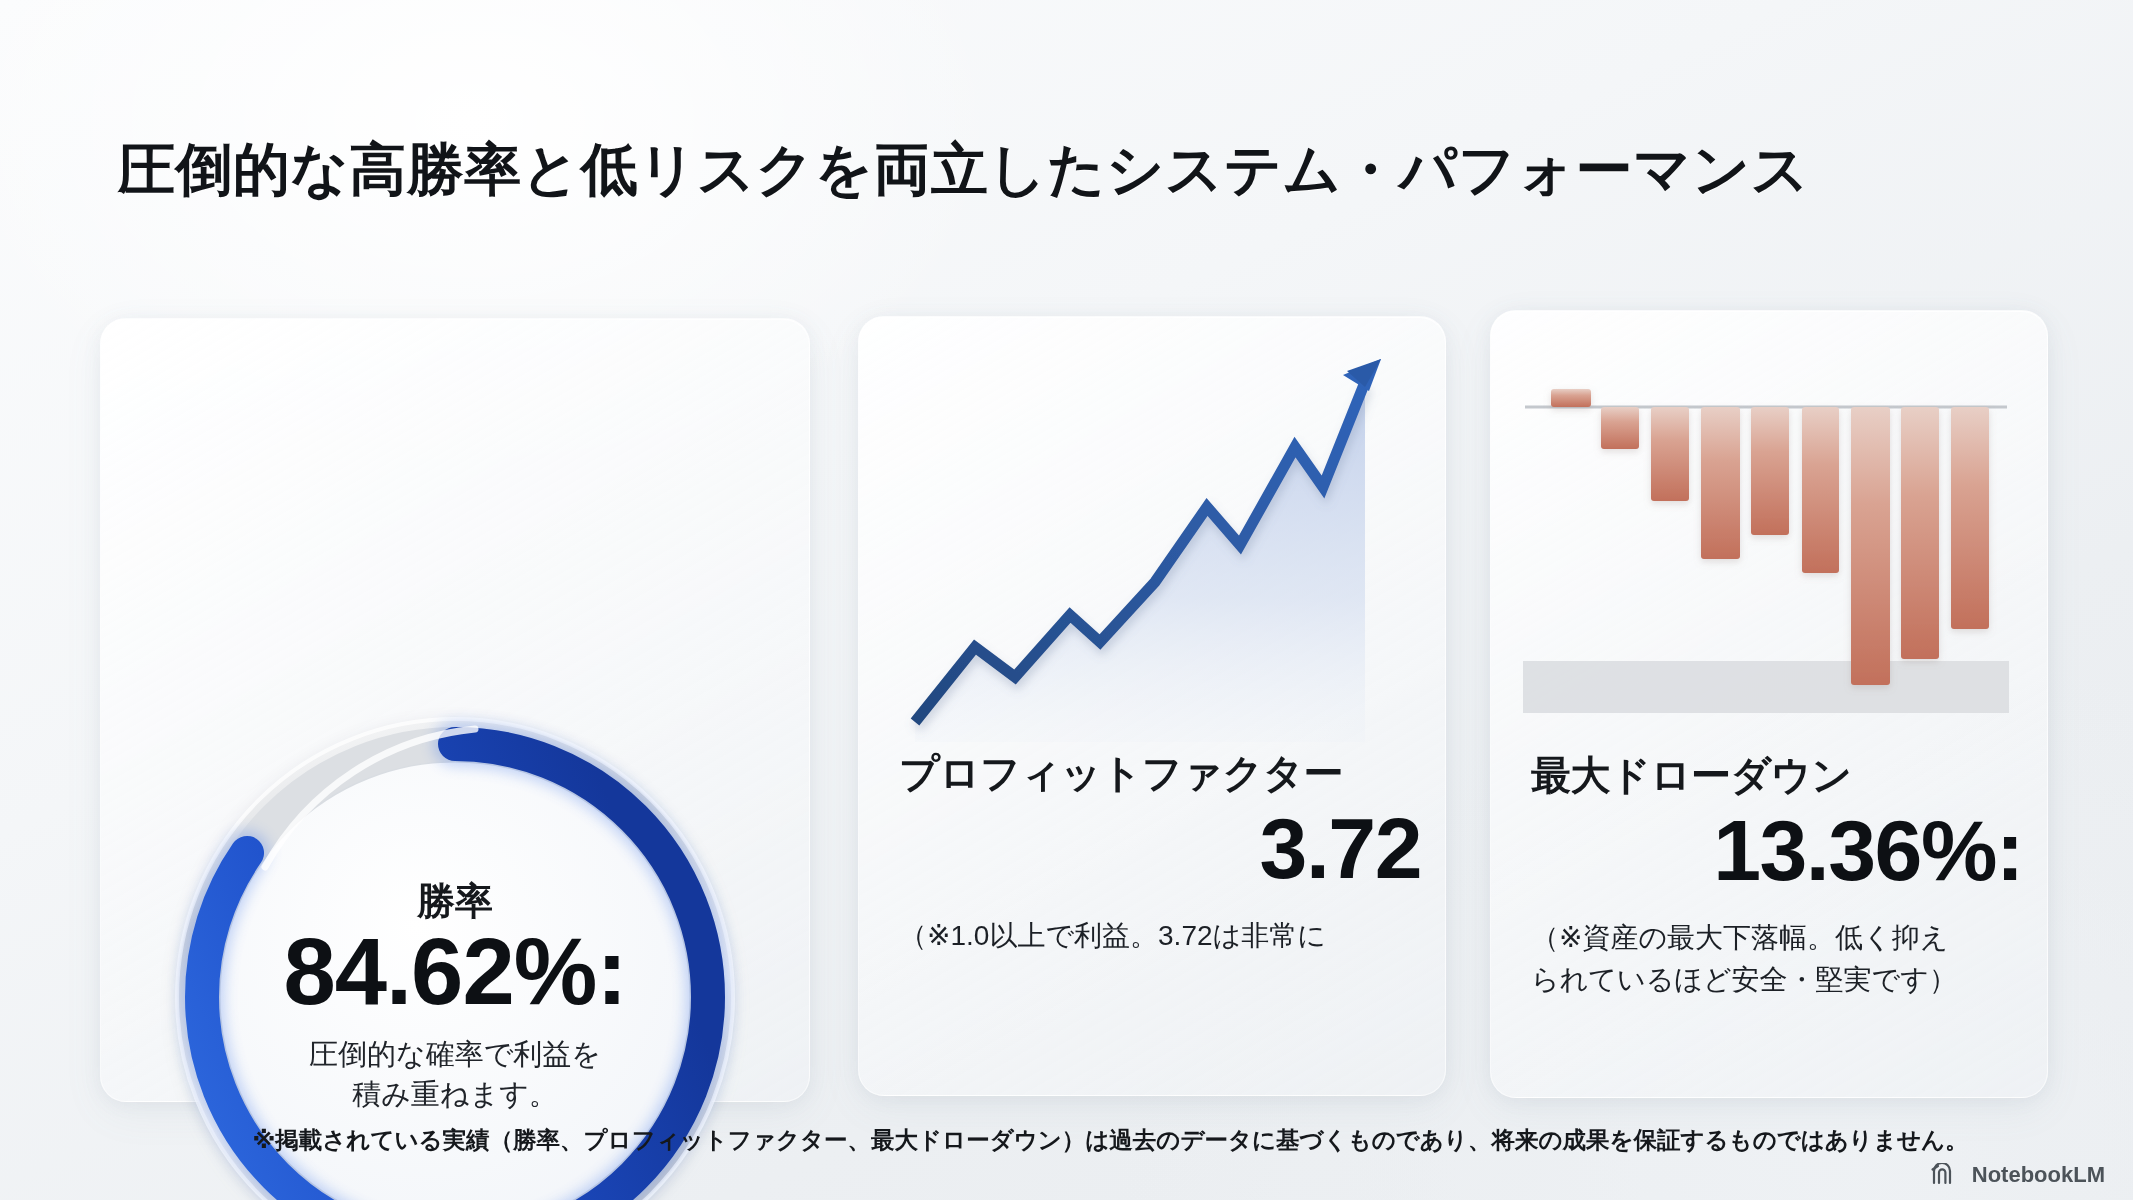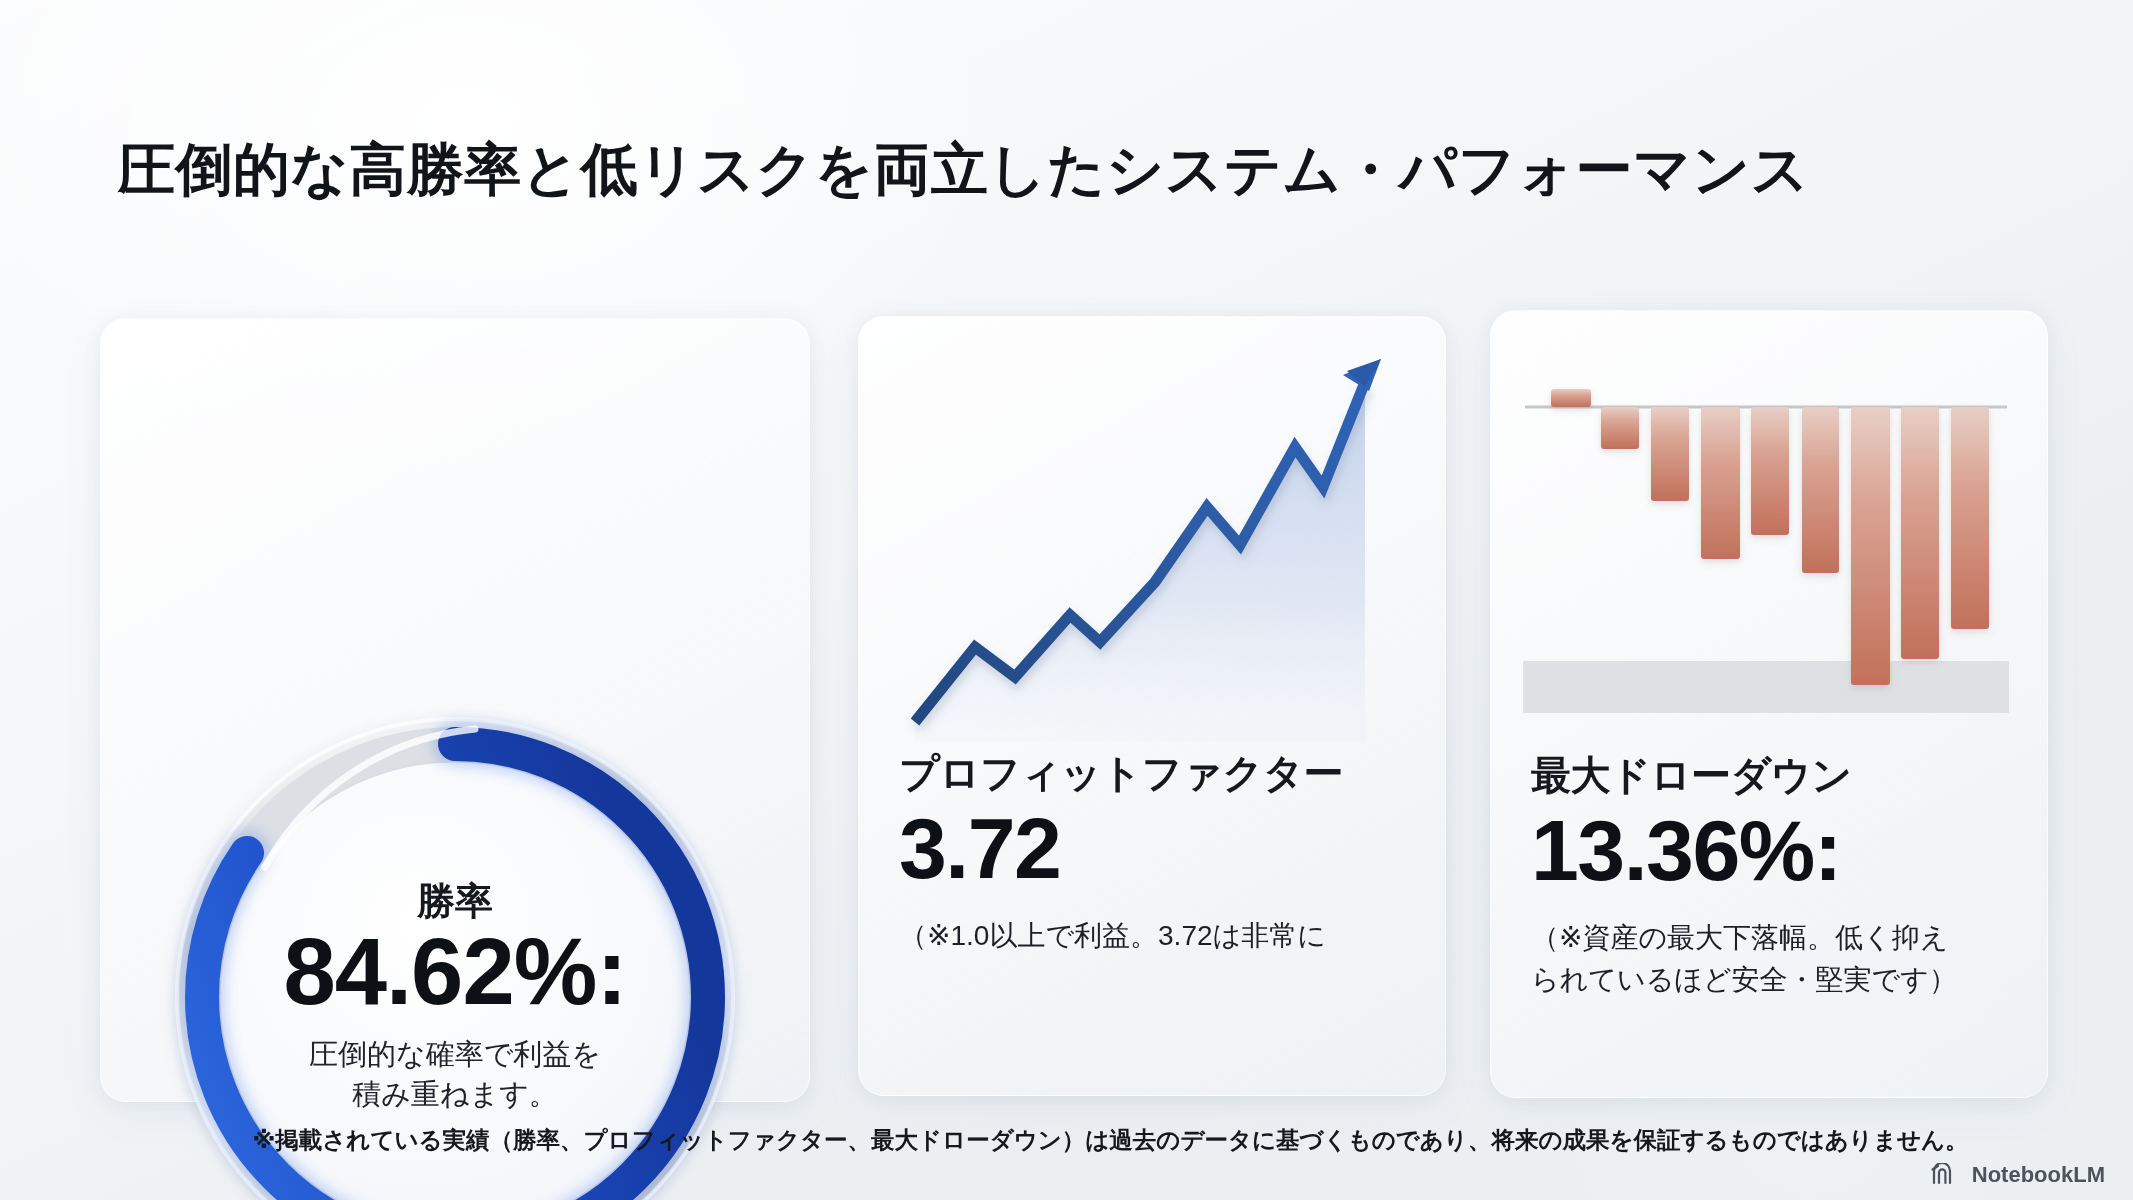--- a/index.html
+++ b/index.html
@@ -125,20 +125,21 @@
     letter-spacing: -0.5px;
   }
   .metric-value {
     margin-top: 6px;
     font-size: 86px;
     font-weight: 700;
     color: #0d1014;
     line-height: 1.05;
     letter-spacing: -1.5px;
     white-space: nowrap;
+    text-align: right;
   }
   .metric-note {
     margin-top: 22px;
     font-size: 28px;
     font-weight: 500;
     color: #1c2026;
     line-height: 1.5;
     max-width: 500px;
   }
 

